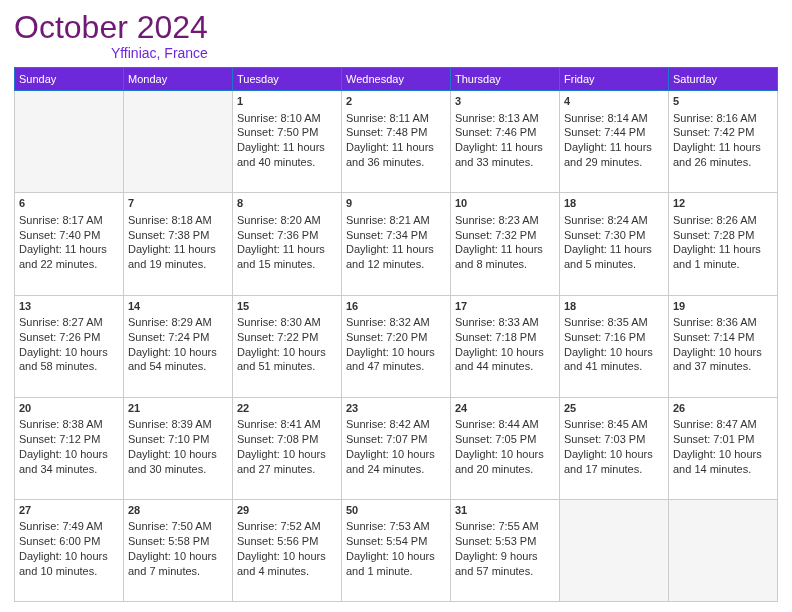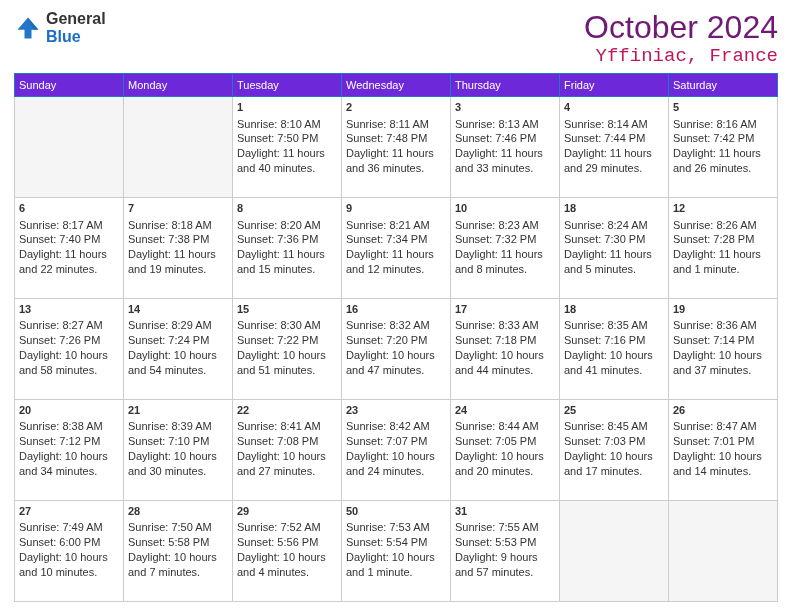--- a/index.html
+++ b/index.html
@@ -50,23 +50,22 @@
     .title-block {
       text-align: right;
     }
     .month-title {
       font-size: 32px;
       font-weight: 300;
       color: #701a75;
       line-height: 1.1;
     }
     .location {
-      font-size: 19px;
-      color: #be185d;
-      font-family: Liberation Mono, monospace;
+      font-size: 14px;
+      color: #6d28d9;
     }
     .calendar {
       flex: 1;
       border-collapse: collapse;
       width: 100%;
       font-size: 10px;
     }
     .calendar th {
       background: #6d28d9;
       color: #fff;
@@ -105,30 +104,20 @@
     }
     .row-shade td {
       background: #f0f4f8;
     }
   </style>
 </head>
 <body>
 
 <div class="page">
   <div class="header">
-    <div class="logo">
-      <svg class="logo-icon" viewBox="0 0 32 32">
-        <polygon points="16,4 28,18 20,18 20,28 12,28 12,18 4,18" fill="#2176c7"></polygon>
-        <polygon points="16,4 28,18 22,18" fill="#1a5fa0" opacity="0.5"></polygon>
-      </svg>
-      <div class="logo-text">
-        <span class="logo-general">General</span>
-        <span class="logo-blue">Blue</span>
-      </div>
-    </div>
     <div class="title-block">
       <div class="month-title">October 2024</div>
       <div class="location">Yffiniac, France</div>
     </div>
   </div>
 
   <table class="calendar">
     <thead>
       <tr>
       <th>Sunday</th>

